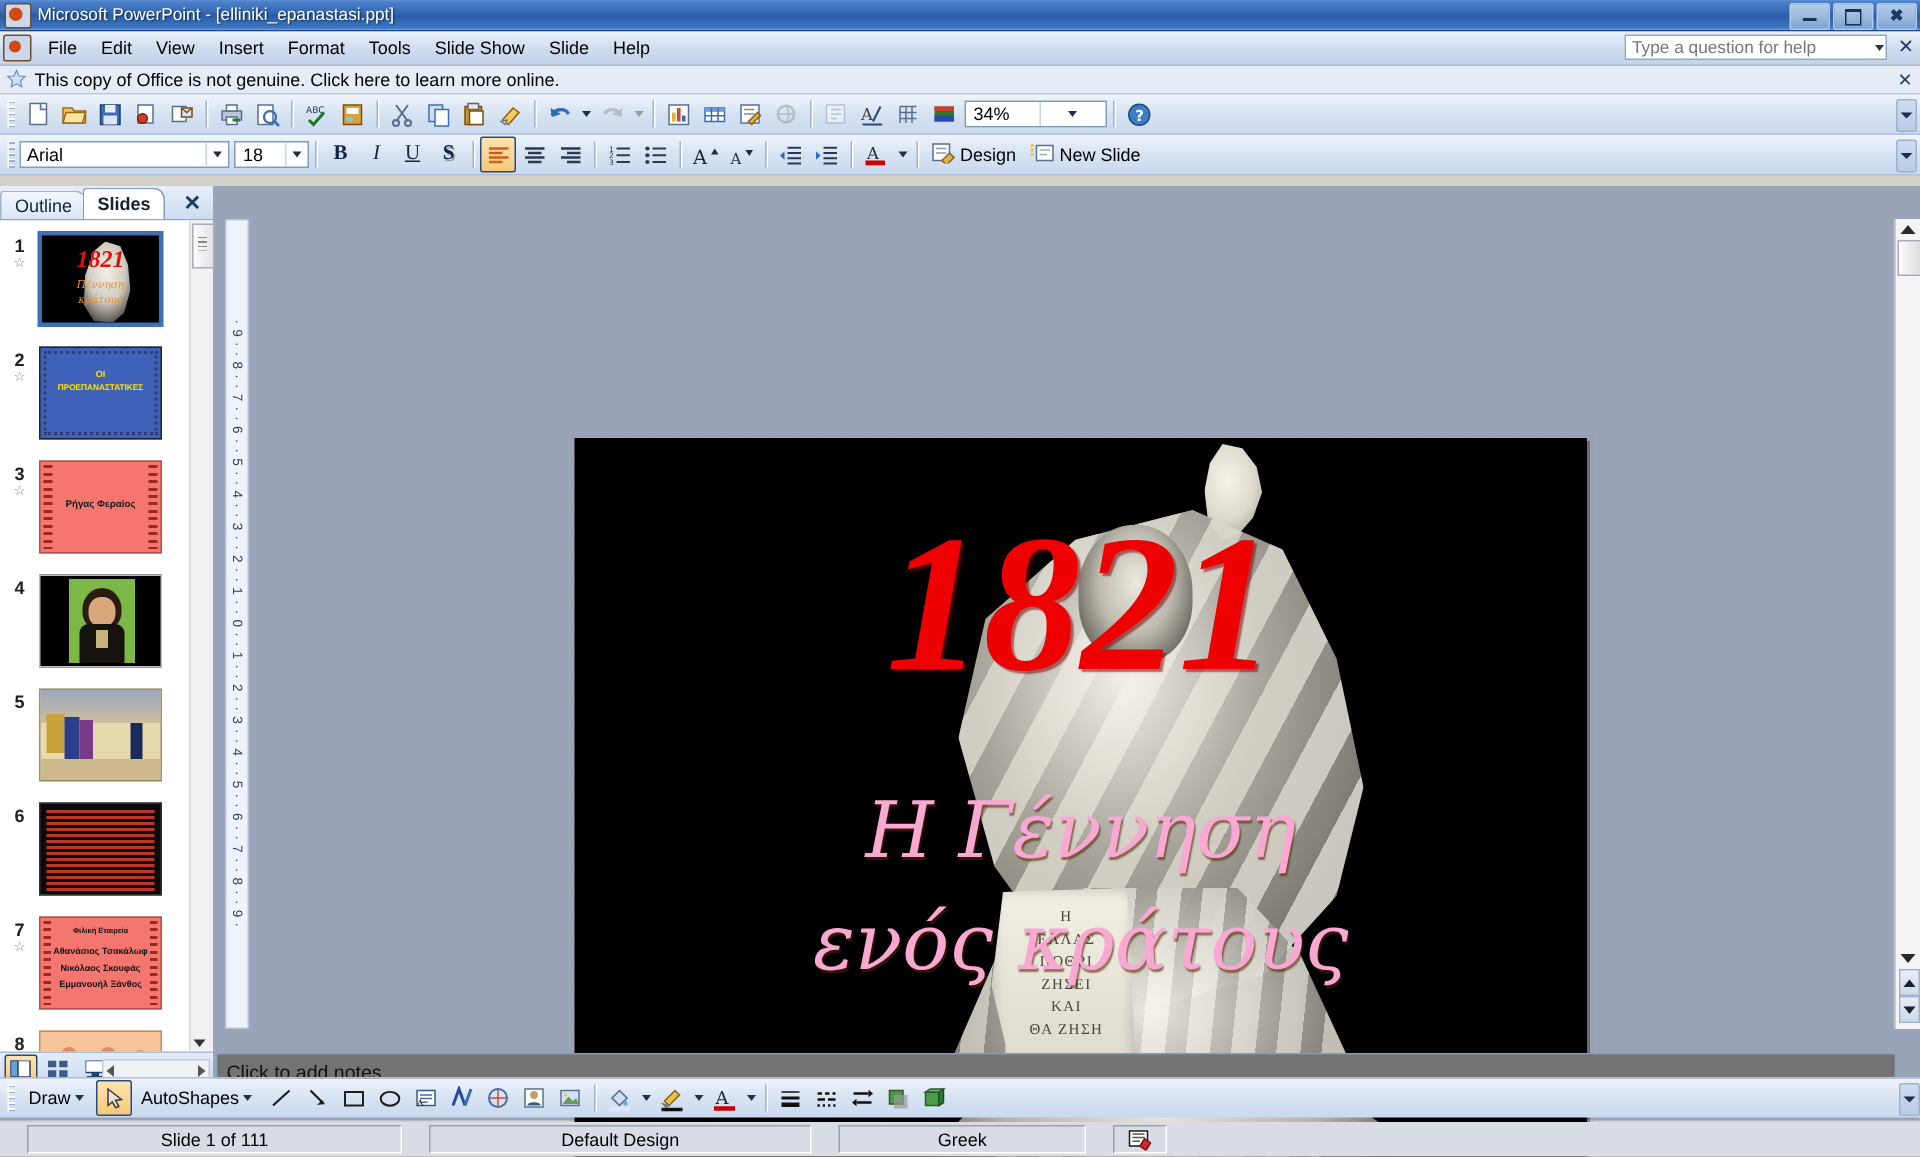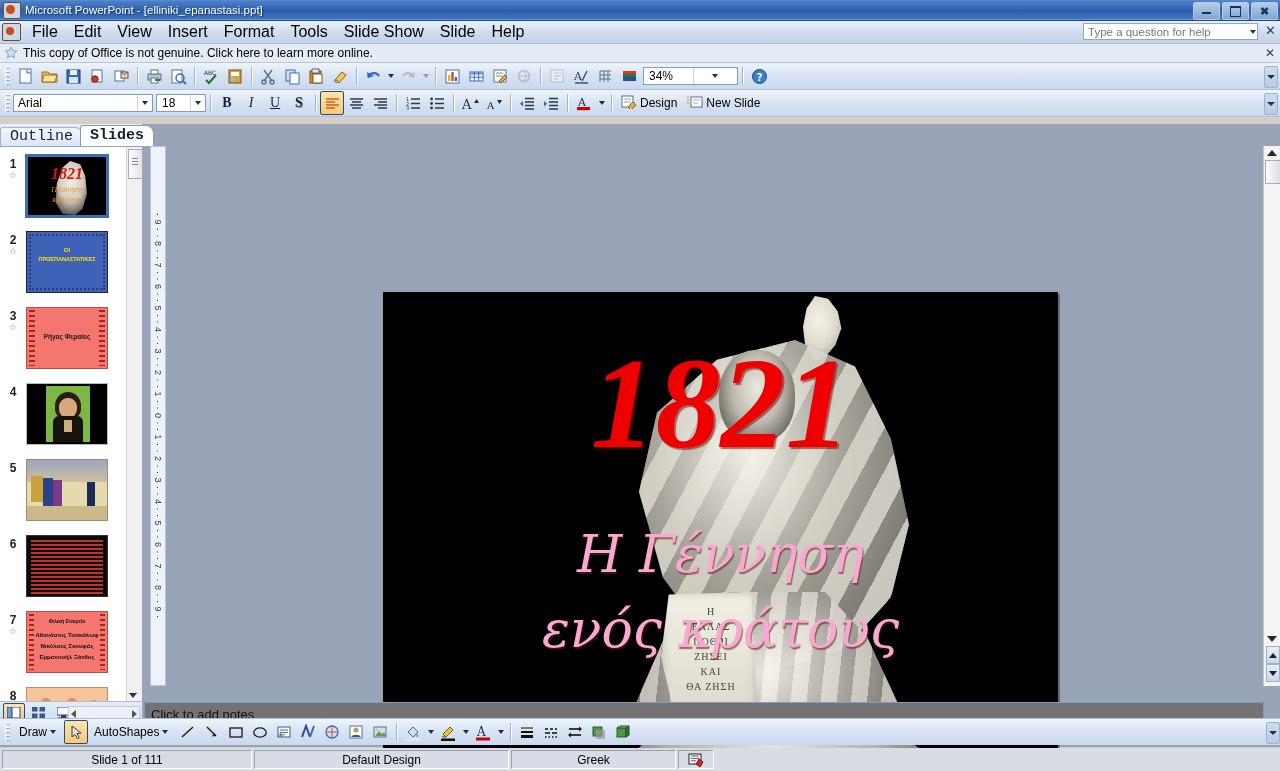--- a/index.html
+++ b/index.html
@@ -33,21 +33,21 @@
 
   
   .menubar{
     height:22px;background:linear-gradient(to bottom,#e9f0f9,#cfdcef 55%,#c3d3ea);
     border-bottom:1px solid #a8bcd8;display:flex;align-items:center;position:relative;
   }
   .mb-appico{width:17px;height:16px;margin:0 3px 0 2px;background:#c8d8ee;
     border:1px solid #7a4a1a;border-radius:2px;position:relative;}
   .mb-appico:after{content:"";position:absolute;left:3px;top:3px;width:8px;height:8px;
     background:#d04a10;border-radius:50%;}
-  .menu-item{padding:2px 8px;color:#000;font-size:16px;cursor:default;}
+  .menu-item{padding:2px 8px;color:#000;font-size:12px;cursor:default;}
   .helpbox{position:absolute;right:22px;top:2px;width:175px;height:17px;
     background:#fff;border:1px solid #8fa8c8;font-size:11.5px;color:#777;
     padding:0 14px 0 4px;line-height:17px;box-sizing:border-box;}
   .helparrow{position:absolute;right:24px;top:9px;width:0;height:0;
     border-left:3px solid transparent;border-right:3px solid transparent;border-top:4px solid #333;}
   .mb-close{position:absolute;right:4px;top:3px;font-size:13px;color:#24406e;line-height:14px;}
 
   
   .genuinebar{height:18px;background:#e6ecf5;border-bottom:1px solid #b6c6dd;
     display:flex;align-items:center;padding-left:4px;font-size:12px;position:relative;}
@@ -96,24 +96,24 @@
   .textbtn{height:22px;display:flex;align-items:center;gap:3px;padding:0 4px;
     font-size:12px;flex:0 0 auto;border:1px solid transparent;border-radius:2px;}
 
   
   .main{position:absolute;left:0;top:124px;width:1280px;height:623px;background:#9aa4b8;}
 
   
   .leftpane{position:absolute;left:0;top:0;width:142px;height:600px;background:#fff;}
   .panetabs{height:22px;background:linear-gradient(to bottom,#e6eefa,#cddcf0);
     display:flex;align-items:flex-end;position:relative;border-bottom:1px solid #8fa8c8;}
-  .ptab{height:18px;line-height:18px;font-size:15px;padding:0 9px;
+  .ptab{height:18px;line-height:18px;font-size:12px;padding:0 9px;
     background:linear-gradient(to bottom,#f2f7fd,#d9e6f6);
     border:1px solid #9fb4d0;border-bottom:none;
-    border-radius:3px 8px 0 0;margin-right:-3px;color:#123;font-family:Liberation Mono, monospace;}
+    border-radius:3px 8px 0 0;margin-right:-3px;color:#123;}
   .ptab.sel{background:#fff;font-weight:bold;z-index:2;border-color:#7f9dc0;height:20px;line-height:20px;}
   .ptab-close{position:absolute;right:8px;top:3px;color:#1d3b6b;font-size:14px;font-weight:bold;}
 
   .thumbarea{position:absolute;left:0;top:23px;width:142px;height:554px;background:#fff;overflow:hidden;}
   .thumbrow{position:absolute;left:0;width:142px;display:flex;}
   .thnum{width:26px;text-align:center;font-size:12px;font-weight:bold;color:#222;padding-top:2px;}
   .thstar{font-size:9px;color:#888;text-align:center;line-height:8px;}
   .thbox{width:82px;height:62px;border:1px solid #bbb;box-sizing:border-box;background:#000;
     position:relative;overflow:hidden;}
   .thbox.sel{border:2px solid #3a6fb5;outline:1px solid #3a6fb5;}
@@ -196,21 +196,21 @@
   .drawbar{position:absolute;left:0;top:718px;width:1280px;height:26px;
     background:linear-gradient(to bottom,#eef4fb,#d7e3f2 50%,#c9d9ee);
     border-top:1px solid #b0c2db;display:flex;align-items:center;padding-left:2px;}
   .drawtext{height:22px;display:flex;align-items:center;padding:0 5px;font-size:12px;
     border:1px solid transparent;border-radius:2px;}
 
   
   .statusbar{position:absolute;left:0;top:748px;width:1280px;height:23px;
     background:#d8dce4;display:flex;align-items:center;font-size:12px;}
   .sb-cell{height:19px;border:1px solid #9aa2b0;border-right-color:#fff;border-bottom-color:#fff;
-    box-sizing:border-box;display:flex;align-items:center;justify-content:center;margin-left:2px;}
+    box-sizing:border-box;display:flex;align-items:center;justify-content:center;margin-left:18px;}
   .sb-spell{width:36px;}
 </style>
 </head>
 <body>
 
 <div id="app">
 
   <div class="titlebar">
     <div class="tb-ico"></div>
     <div class="tb-title">Microsoft PowerPoint - [elliniki_epanastasi.ppt]</div>

